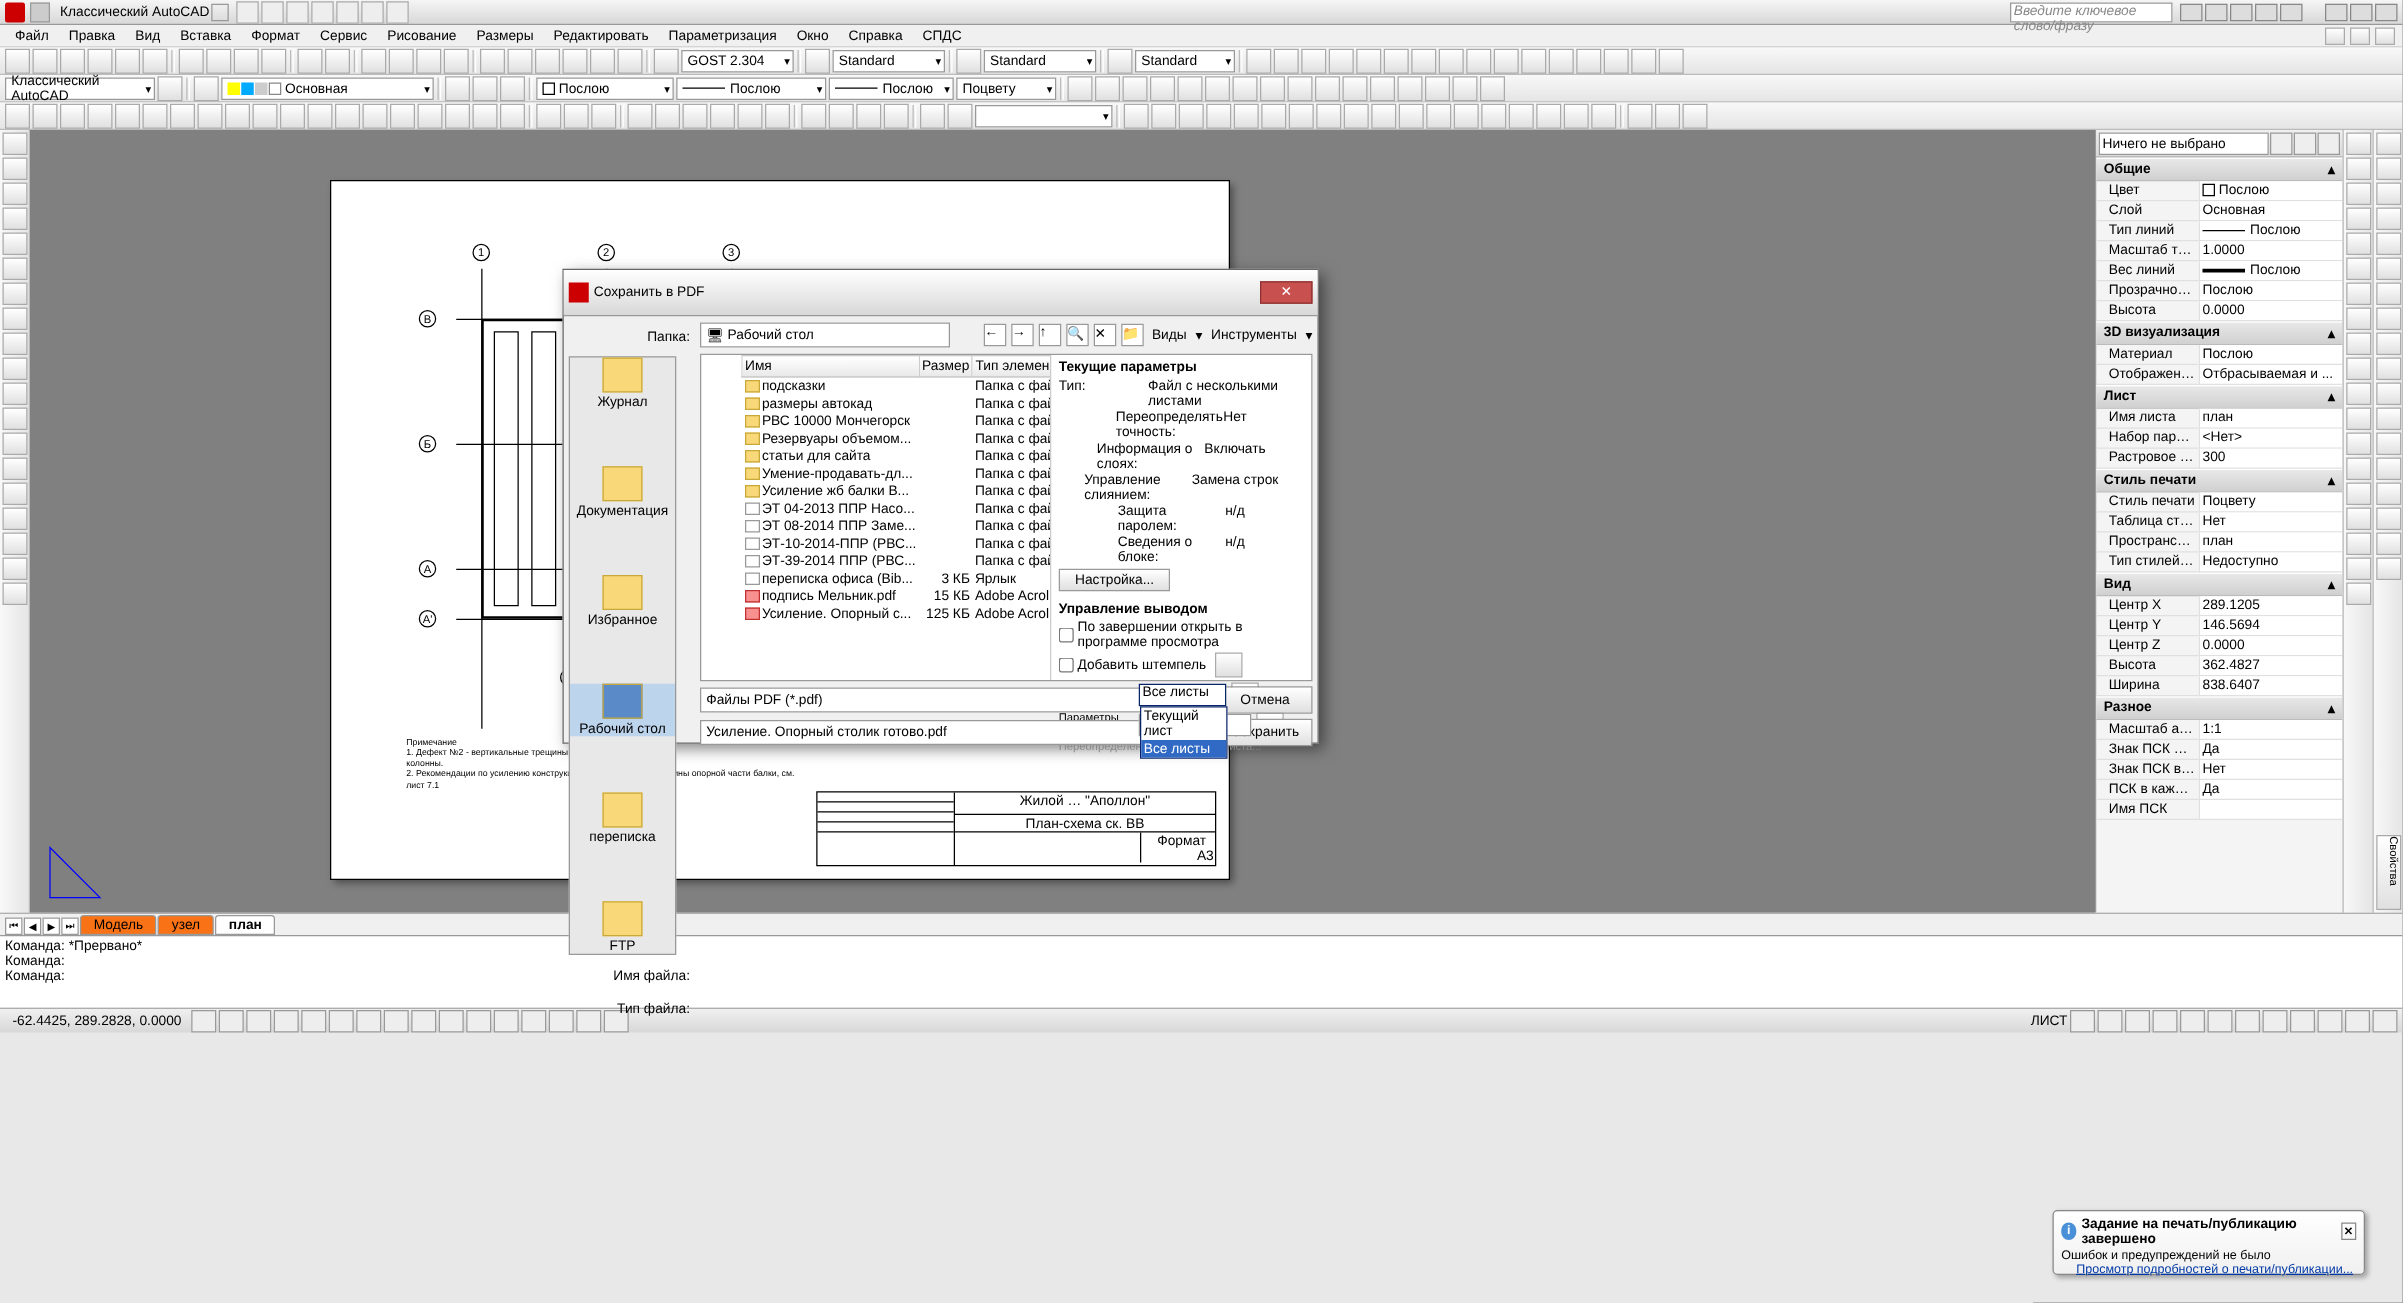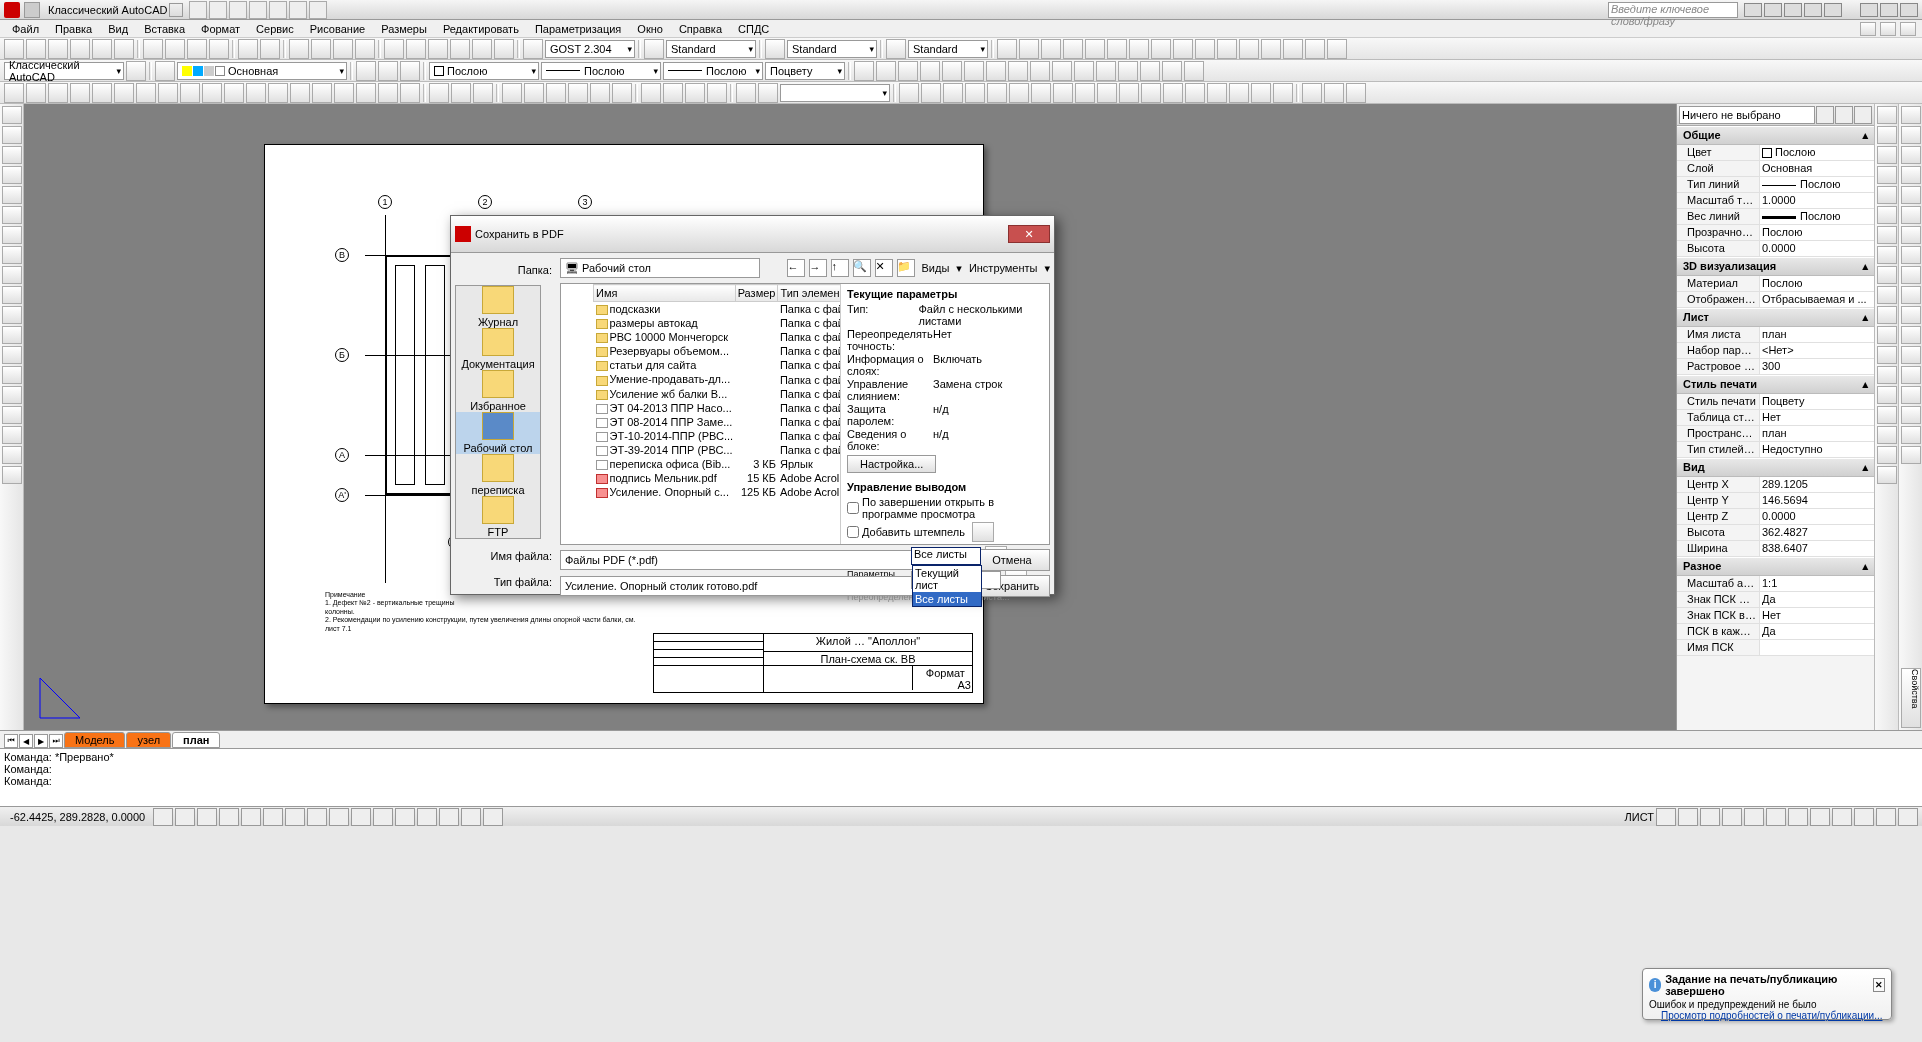--- a/index.html
+++ b/index.html
@@ -68,39 +68,39 @@
 .statusbar .spacer { flex: 1; }
 
 
 .dialog { position: absolute; left: 450px; top: 215px; width: 605px; height: 380px; background: #f0f0f0; border: 1px solid #666; box-shadow: 4px 4px 12px rgba(0,0,0,.5); z-index: 100; }
 .dlg-title { height: 22px; background: linear-gradient(#fff,#d8d8d8); display: flex; align-items: center; padding: 18px 4px; border-bottom: 1px solid #999; }
 .dlg-title .icon { width: 16px; height: 16px; background: #c00; margin-right: 4px; }
 .dlg-title .t { flex: 1; }
 .dlg-title .close { width: 42px; height: 18px; background: #c8504f; border: 1px solid #8a3130; color: #fff; text-align: center; line-height: 16px; }
 .dlg-body { display: flex; height: calc(100% - 22px); }
 .dlg-body .lblcol { width: 105px; padding: 6px 4px; text-align: right; display: flex; flex-direction: column; }
-.dlg-places { width: 86px; background: #e8e8e8; border: 1px solid #999; margin: 4px 0; display: flex; flex-direction: column; }
+.dlg-places { width: 86px; background: #e8e8e8; border: 1px solid #999; margin: 4px 0; display: flex; flex-direction: column; gap: 45px; }
 .place { flex: 1; display: flex; flex-direction: column; align-items: center; justify-content: center; gap: 2px; font-size: 9px; text-align: center; }
 .place .picon { width: 32px; height: 28px; background: #f8d878; border: 1px solid #c8a838; }
 .place.active { background: #bcd4ec; }
 .dlg-main { flex: 1; display: flex; flex-direction: column; padding: 4px; }
 .dlg-folder-row { display: flex; align-items: center; gap: 4px; height: 22px; margin-bottom: 4px; }
 .dlg-folder-row .combo { width: 200px; height: 20px; border: 1px solid #999; background: #fff; padding: 0 4px; display: flex; align-items: center; }
 .dlg-folder-row .navbtn { width: 18px; height: 18px; border: 1px solid #999; background: #fff; }
 .dlg-filelist { flex: 1; display: flex; border: 1px solid #999; background: #fff; min-height: 0; }
 .flist { width: 248px; overflow: hidden; border-right: 1px solid #ccc; margin-left: 32px; }
 .flist table { width: 100%; border-collapse: collapse; font-size: 10px; }
 .flist th { background: linear-gradient(#fff,#e8e8e8); border: 1px solid #ccc; padding: 2px; text-align: left; font-weight: normal; position: sticky; top: 0; }
 .flist td { padding: 1px 2px; height: 14px; white-space: nowrap; overflow: hidden; }
 .flist .ficon { display: inline-block; width: 12px; height: 10px; background: #f8d878; border: 1px solid #c8a838; margin-right: 2px; vertical-align: middle; }
 .flist .ficon.pdf { background: #f89090; border-color: #c03030; }
 .flist .ficon.dwg { background: #fff; border-color: #999; }
 .rpanel { flex: 1; padding: 4px 6px; font-size: 10px; }
 .rpanel .sect { font-weight: bold; margin-bottom: 3px; }
-.rpanel .kv { display: flex; margin-bottom: 1px; }
+.rpanel .kv { display: flex; margin-bottom: 1px; justify-content: center; }
 .rpanel .kv .k { width: 86px; }
 .rpanel .btn2 { padding: 2px 12px; border: 1px solid #999; background: linear-gradient(#fff,#e0e0e0); display: inline-block; margin: 2px 0; }
 .rpanel .chk { display: flex; align-items: center; gap: 3px; margin: 2px 0; }
 .rpanel .chk input { width: 12px; height: 12px; }
 .export-row { display: flex; align-items: center; gap: 4px; margin-top: 4px; }
 .export-row .lbl { width: 60px; }
 .export-row .dd { width: 70px; height: 18px; border: 1px solid #0a246a; background: #fff; padding: 0 2px; position: relative; }
 .export-dd-open { position: absolute; left: 0; top: 17px; width: 70px; border: 1px solid #0a246a; background: #fff; z-index: 10; }
 .export-dd-open .opt { padding: 1px 2px; }
 .export-dd-open .opt.sel { background: #316ac5; color: #fff; }

